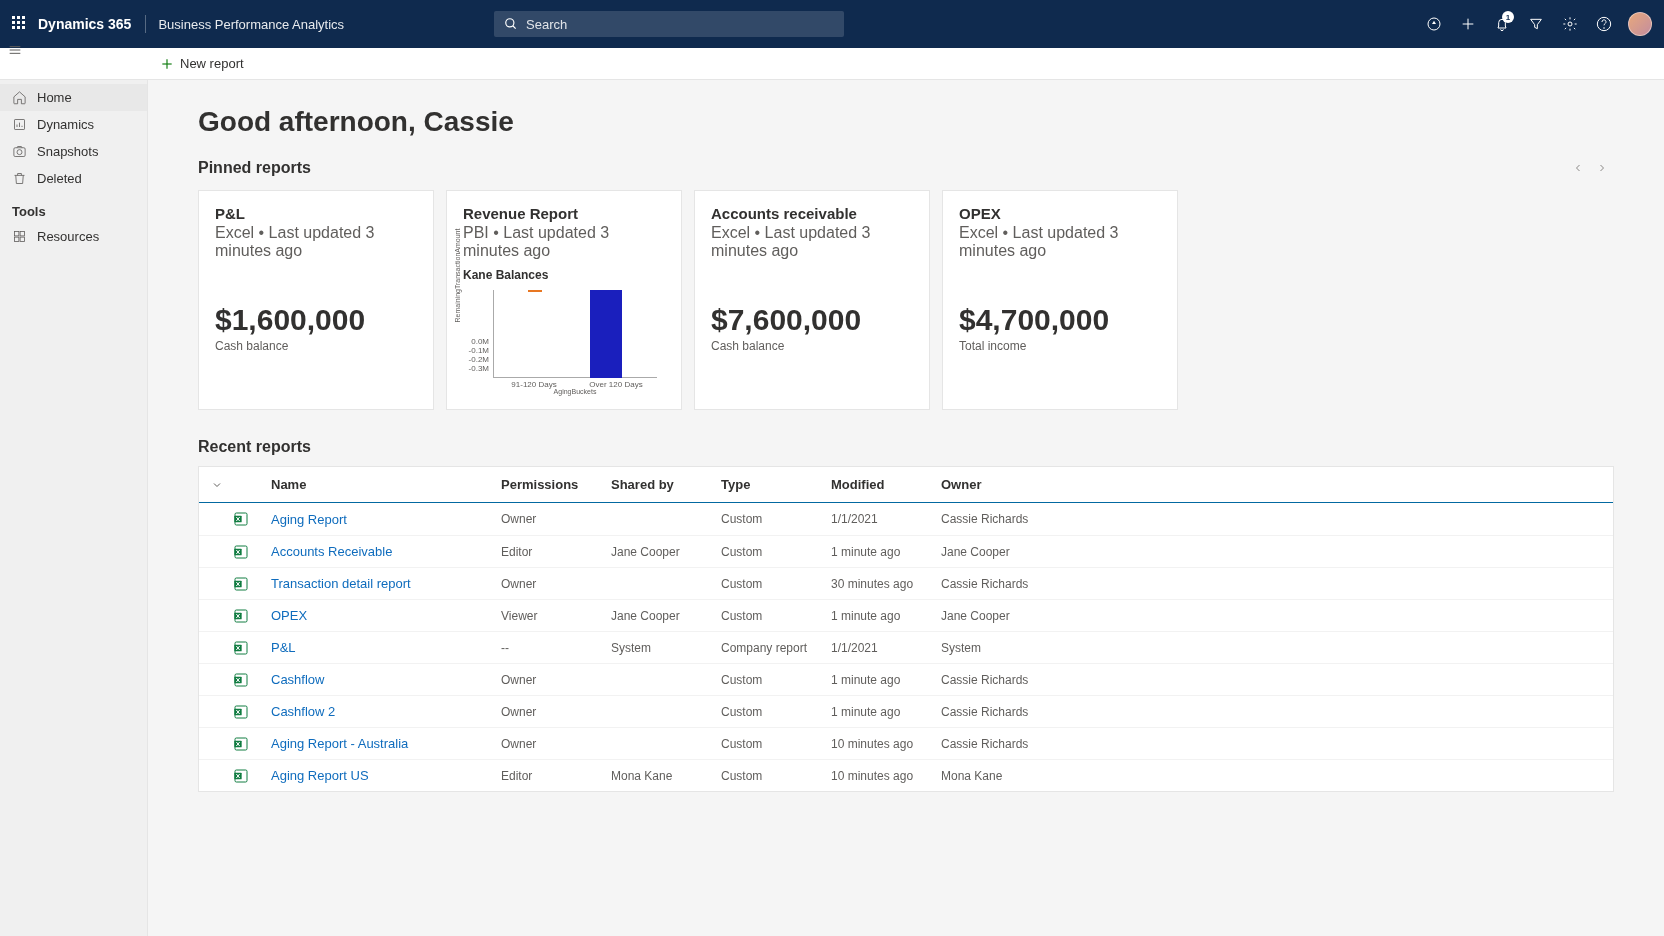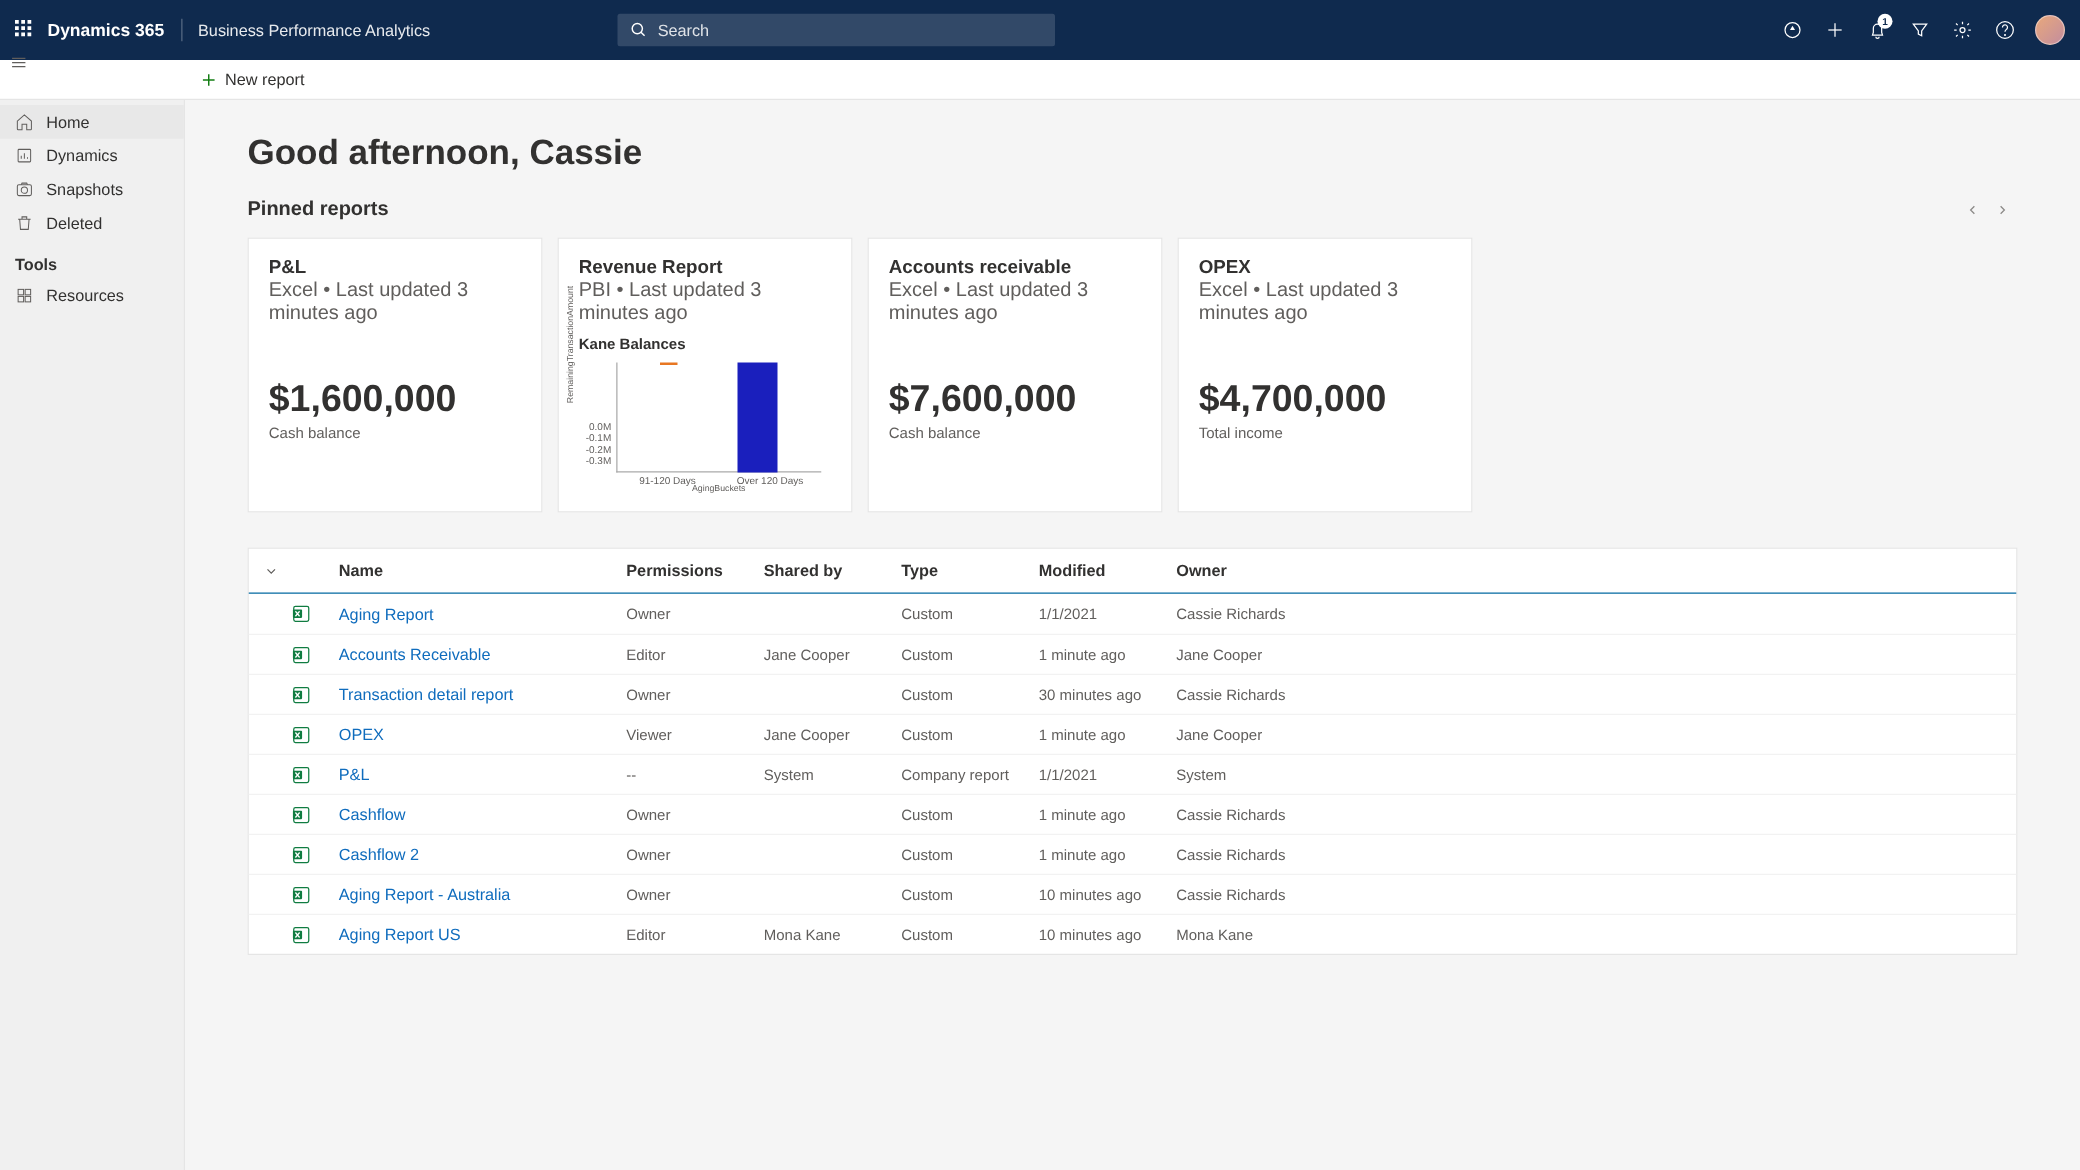--- a/index.html
+++ b/index.html
@@ -274,20 +274,23 @@
       <div class="card">
         <div class="card-title">OPEX</div>
         <div class="card-sub">Excel • Last updated 3 minutes ago</div>
         <div class="card-big">
           <div class="bignum">$4,700,000</div>
           <div class="biglabel">Total income</div>
         </div>
       </div>
     </div>
 
+    <div class="section-head">
+        <span>Recent reports</span>
+      </div>
 
     <div class="table">
       <div class="thead">
         <span class="sort">
             <svg viewBox="0 0 24 24">
               <polyline points="6 9 12 15 18 9"></polyline>
             </svg>
           </span>
         <span>Name</span>
         <span>Permissions</span>

